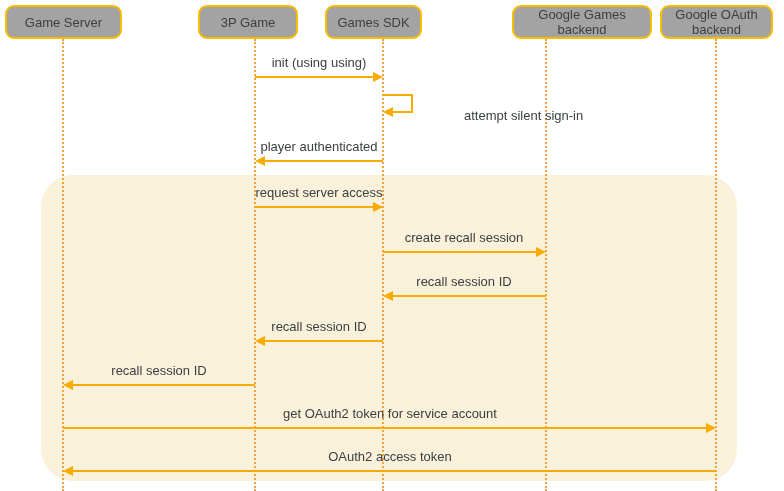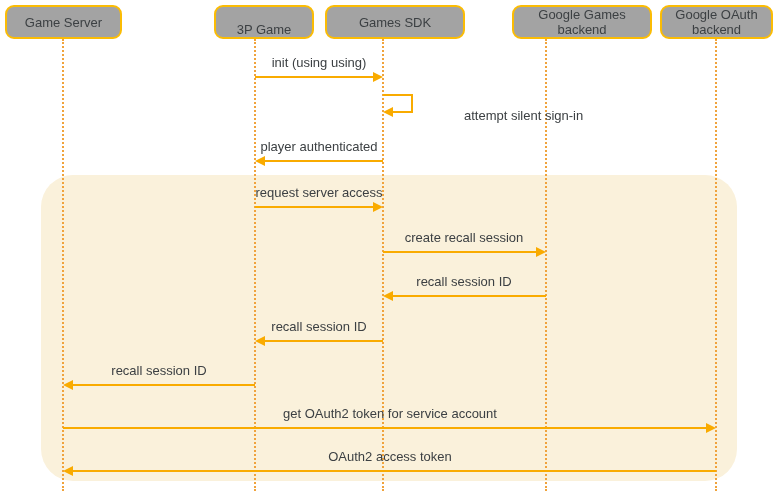--- a/index.html
+++ b/index.html
@@ -103,24 +103,24 @@
 
   <div class="lifeline" style="left:62px;"></div>
   <div class="lifeline" style="left:254px;"></div>
   <div class="lifeline" style="left:382px;"></div>
   <div class="lifeline" style="left:545px;"></div>
   <div class="lifeline" style="left:715px;"></div>
 
   <div class="participant" style="left:5px;width:117px;">
     <span>Game Server</span>
   </div>
-  <div class="participant" style="left:214px;width:100px;align-items:flex-end;">
+  <div class="participant" style="left:198px;width:100px;">
     <span>3P Game</span>
   </div>
-  <div class="participant" style="left:325px;width:140px;">
+  <div class="participant" style="left:325px;width:97px;">
     <span>Games SDK</span>
   </div>
   <div class="participant" style="left:512px;width:140px;">
     <span>Google Games backend</span>
   </div>
   <div class="participant" style="left:660px;width:113px;">
     <span>Google OAuth backend</span>
   </div>
 
   <div>

